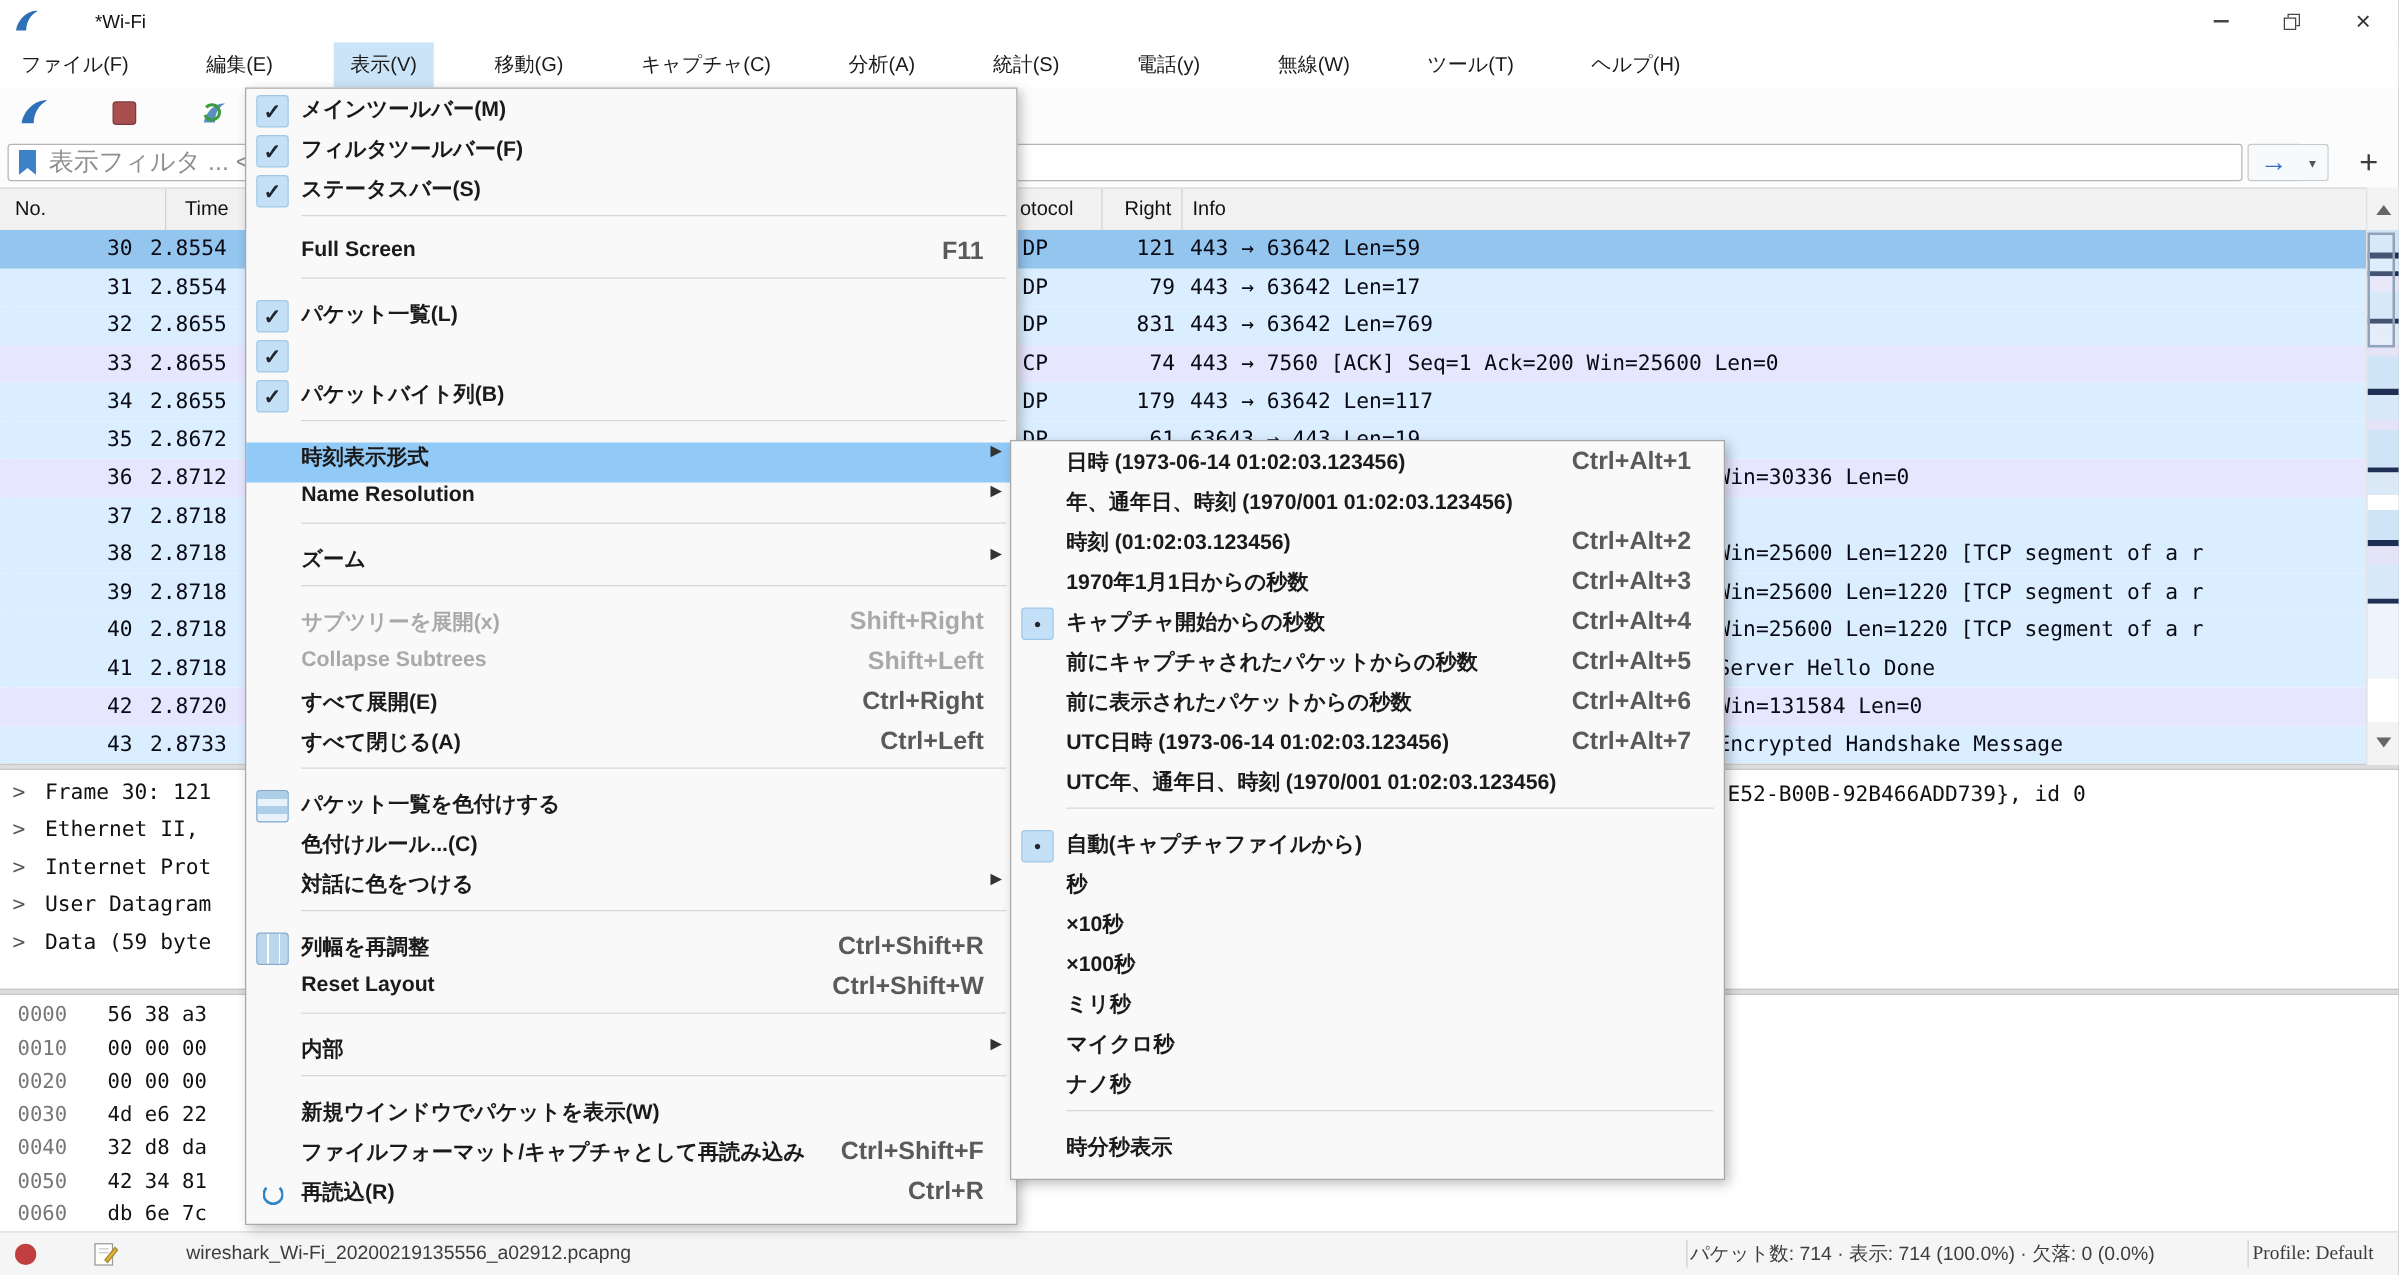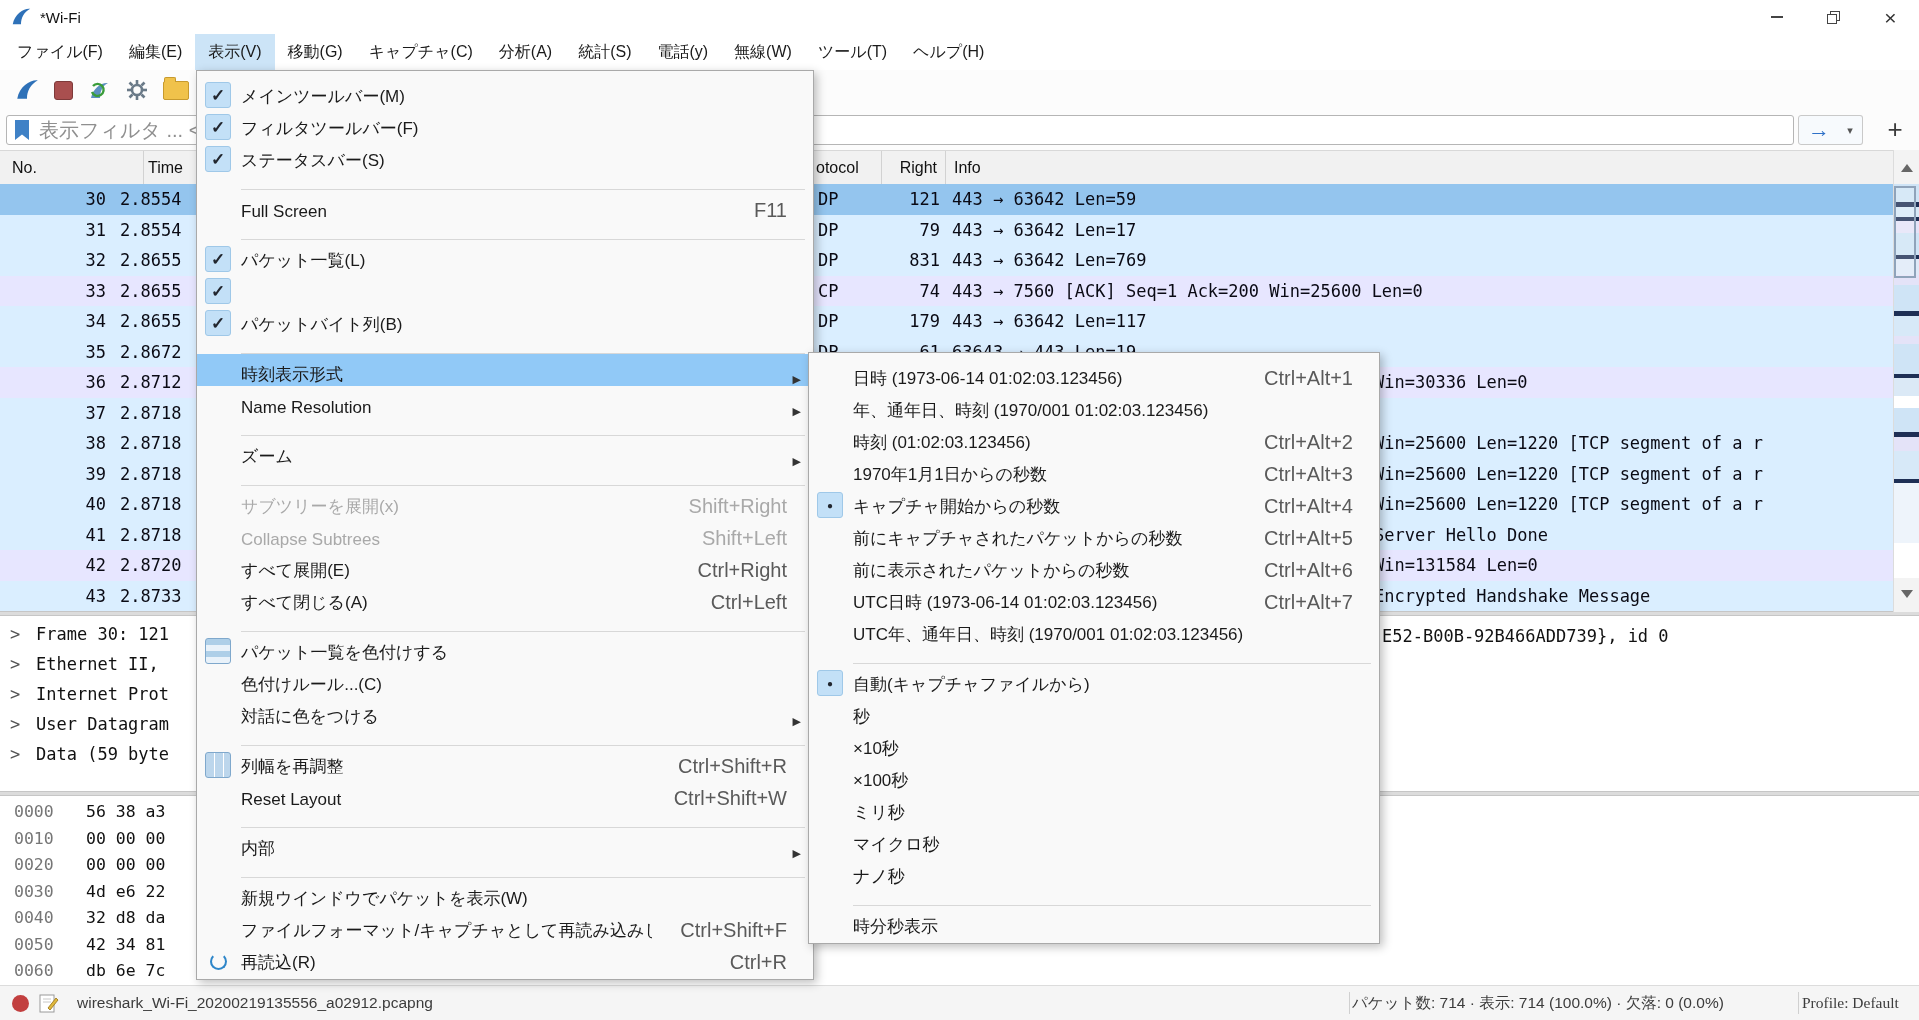--- a/index.html
+++ b/index.html
@@ -1,18 +1,18 @@
 <!DOCTYPE html>
 <html><head>
 <meta charset="utf-8">
 <style>
   html,body{margin:0;padding:0;background:#555;}
   .screen{position:relative;width:1919px;height:1020px;background:#ffffff;overflow:hidden;
           font-family:"Liberation Sans",sans-serif;color:#1a1a1a;}
-  .abs{position:absolute;}
+  .abs{position:absolute;gap:36px;}
 
   
   .titlebar{left:0;top:0;width:1919px;height:34px;background:#fff;display:flex;align-items:center;}
   .titlebar .appicon{width:22px;height:22px;margin:0 8px 0 10px;}
   .titlebar .title{font-size:15px;color:#111;}
   .winbtns{position:absolute;right:0;top:0;height:34px;display:flex;}
   .winbtn{width:57px;height:34px;display:flex;align-items:center;justify-content:center;}
   .ic-min{width:12px;height:2px;background:#444;}
   .ic-restore{position:relative;width:13px;height:13px;}
   .ic-restore::before{content:"";position:absolute;left:3px;top:0px;width:8px;height:8px;border:1.5px solid #444;}
@@ -37,21 +37,21 @@
   .bookmark{width:14px;height:20px;margin:0 8px 0 8px;background:#3f81c6;clip-path:polygon(0 0,100% 0,100% 100%,50% 72%,0 100%);}
   .filter-input{flex:1;border:none;outline:none;font-size:20px;color:#222;background:transparent;font-family:"Liberation Sans",sans-serif;}
   .filter-input::placeholder{color:#8f8f8f;}
   .apply-btn{position:absolute;left:1798px;top:5px;width:40px;height:28px;border:1px solid #c9c9c9;border-radius:3px 0 0 3px;background:#f7fafd;display:flex;align-items:center;justify-content:center;font-size:22px;font-weight:bold;color:#2f71c8;}
   .apply-caret{position:absolute;left:1838px;top:5px;width:24px;height:28px;border:1px solid #c9c9c9;border-left:none;border-radius:0 3px 3px 0;background:#f7fafd;display:flex;align-items:center;justify-content:center;font-size:11px;color:#555;}
   .add-btn{position:absolute;left:1878px;top:3px;width:34px;height:32px;display:flex;align-items:center;justify-content:center;font-size:26px;color:#3c3c3c;}
 
   
   .plist-header{left:0;top:150px;width:1893px;height:34px;background:#f1f1f1;border-top:1px solid #d8d8d8;border-bottom:1px solid #c3c3c3;}
   .hcell{position:absolute;top:0;height:34px;display:flex;align-items:center;font-size:16px;color:#111;border-right:1px solid #d2d2d2;box-sizing:border-box;}
-  .h-no{left:0;width:144px;padding-left:12px;}
+  .h-no{left:0;width:133px;padding-left:12px;}
   .h-time{left:140px;width:660px;padding-left:8px;}
   .h-proto{left:800px;width:82px;padding-left:16px;}
   .h-len{left:882px;width:64px;justify-content:flex-end;padding-right:8px;}
   .h-info{left:946px;width:940px;padding-left:8px;border-right:none;}
 
   .plist{left:0;top:184px;width:1893px;height:427px;overflow:hidden;background:#fff;}
   .plist::before{content:"";position:absolute;left:7px;top:0;height:100%;border-left:1px dotted #a8a8a8;}
   .prow{position:relative;height:30.5px;font-family:"DejaVu Sans Mono","Liberation Mono",monospace;font-size:17px;color:#0a0a14;white-space:nowrap;}
   .prow span{position:absolute;top:5px;}
   .prow .no{left:0;width:106px;text-align:right;}
@@ -94,21 +94,21 @@
   .sb-down{top:428px;}
   .tri-up{width:0;height:0;border:6px solid transparent;border-bottom:8px solid #666;margin-bottom:4px;}
   .tri-down{width:0;height:0;border:6px solid transparent;border-top:8px solid #666;margin-top:4px;}
   .sb-track{position:absolute;left:0;top:34px;width:26px;height:394px;overflow:hidden;}
   .stripe{width:100%;}
   .sb-thumb{position:absolute;left:1px;top:36px;width:22px;height:92px;border:2px solid #8fa3ba;background:rgba(255,255,255,0.18);box-sizing:border-box;}
 
   
   .menu{left:196px;top:70px;width:618px;background:#f9f9f9;border:1px solid #a9a9a9;box-shadow:3px 3px 9px rgba(0,0,0,0.25);z-index:40;padding:5px 0;box-sizing:border-box;}
   .submenu-panel{left:808px;top:352px;width:572px;background:#f9f9f9;border:1px solid #a9a9a9;box-shadow:3px 3px 9px rgba(0,0,0,0.25);z-index:50;padding:5px 0;box-sizing:border-box;}
-  .mi{display:flex;align-items:flex-end;height:32px;padding:0 12px 0 6px;font-size:17px;color:#1a1a1a;white-space:nowrap;}
+  .mi{display:flex;align-items:flex-start;height:32px;padding:0 12px 0 6px;font-size:17px;color:#1a1a1a;white-space:nowrap;font-weight:bold;}
   .mi .gutter{width:26px;height:26px;margin:0 10px 0 2px;flex:none;border-radius:3px;display:flex;align-items:center;justify-content:center;}
   .mi.checked .gutter{background:#c3e0f7;border:1px solid #9fc8e8;box-sizing:border-box;}
   .mi.checked .gutter::after{content:"✓";font-size:17px;font-weight:bold;color:#22262e;}
   .mi.radio .gutter{background:#c3e0f7;border:1px solid #9fc8e8;box-sizing:border-box;}
   .mi.radio .gutter::after{content:"●";font-size:10px;color:#22262e;}
   .mi .lbl{flex:1;overflow:hidden;}
   .mi .sc{margin-left:28px;color:#5a5a5a;font-size:20px;}
   .mi .arrow{width:14px;text-align:right;color:#333;font-size:11px;}
   .mi.submenu .arrow::before{content:"▶";}
   .mi.highlight{background:#91c9f7;}

